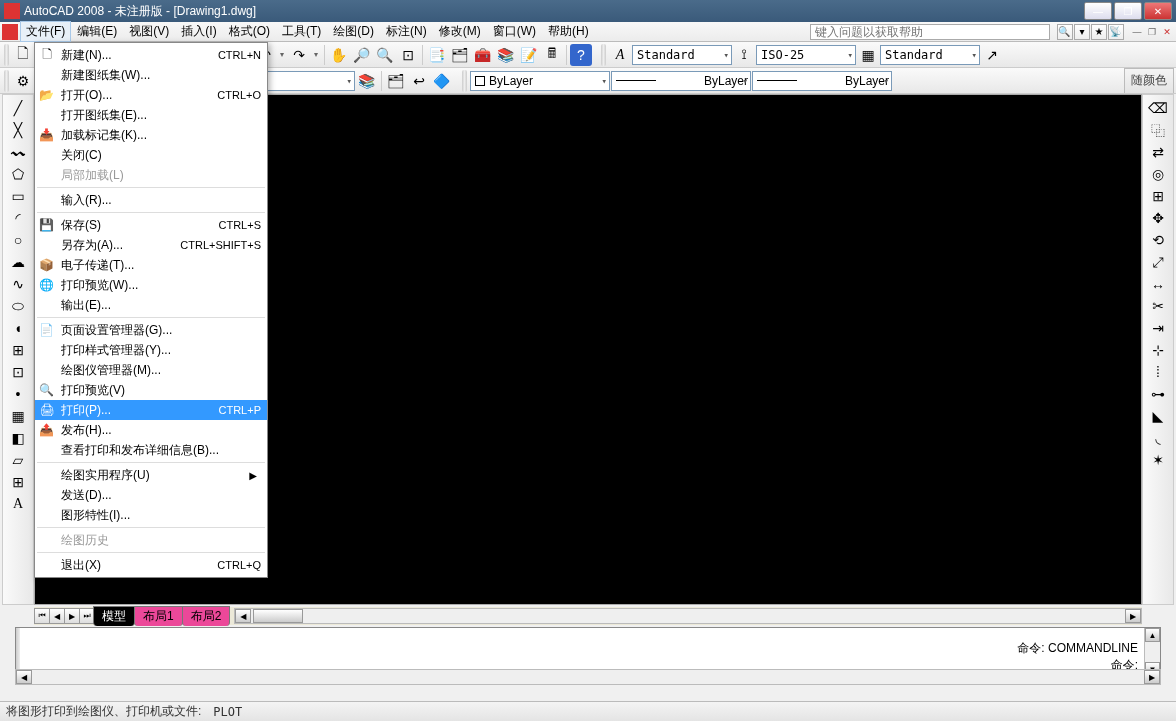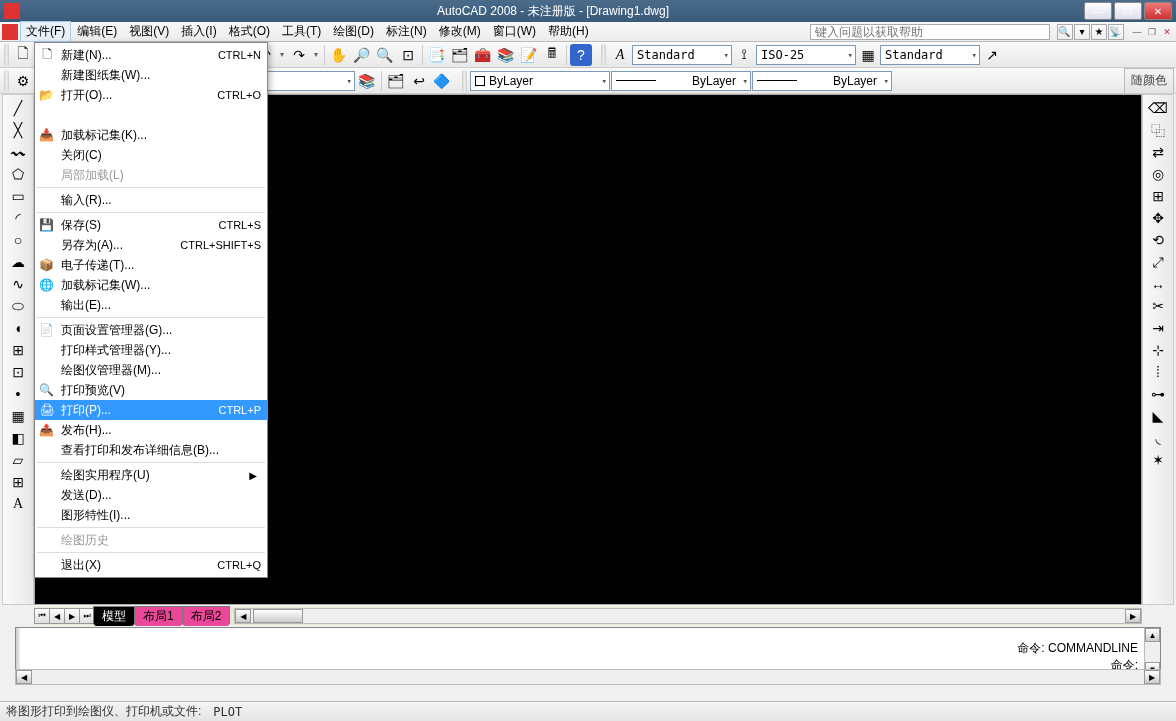--- a/index.html
+++ b/index.html
@@ -1,21 +1,21 @@
 <!DOCTYPE html>
 <html><head>
 <meta charset="utf-8">
 <style>
 * { margin: 0; padding: 0; box-sizing: border-box; font-family: "Microsoft YaHei", Tahoma, sans-serif; font-size: 12px; }
 body { width: 1176px; height: 721px; background: #f0f0f0; overflow: hidden; position: relative; }
 
 
 .titlebar { height: 22px; background: linear-gradient(#4a6b8a, #3a5a7a); display: flex; align-items: center; color: #fff; padding: 0 4px; }
 .titlebar .icon { width: 16px; height: 16px; background: #d33; margin-right: 4px; display:inline-block;}
-.titlebar .title { flex: 1; text-align: center; }
+.titlebar .title { flex: 1; }
 .win-btns { display: flex; gap: 0; }
 .win-btn { width: 28px; height: 18px; background: linear-gradient(#fff,#dde); border: 1px solid #888; border-radius: 2px; margin-left: 2px; display:flex;align-items:center;justify-content:center; font-size:10px; font-family:Arial;}
 .win-btn.close { background: linear-gradient(#e77,#c33); color:#fff; }
 
 
 .menubar { height: 20px; background: linear-gradient(#f8f8f8,#ececec); border-bottom: 1px solid #bbb; display: flex; align-items: center; padding: 0 2px; }
 .menubar .app-icon { width: 16px; height: 16px; margin-right: 2px; display:inline-block;background:#d33;}
 .menubar .menu-item { padding: 2px 6px; cursor: default; }
 .menubar .menu-item.open { background: #e8f0f8; border: 1px solid #a8c8e8; padding: 1px 5px; }
 .menubar .spacer { flex: 1; }
@@ -25,21 +25,21 @@
 .menubar .mdi-btns { display:flex; margin-left:6px; gap:1px;}
 .menubar .mdi-btn { width:14px; height:14px; font-size:9px; display:inline-flex;align-items:center;justify-content:center;color:#666;}
 .menubar .mdi-btn.x{color:#c33;}
 
 
 .toolbar-row { height: 26px; background: linear-gradient(#fafafa,#e8e8e8); border-bottom: 1px solid #ccc; display: flex; align-items: center; padding: 0 2px; gap: 1px; overflow:hidden;}
 .tb-vgrip { width: 5px; height: 22px; background: linear-gradient(90deg,#ccc,#eee,#ccc); margin: 0 2px; border-radius:2px;}
 .tb-icon { width: 22px; height: 22px; display: inline-flex; align-items: center; justify-content: center; border-radius: 2px; font-size:14px;}
 .tb-sep { width: 1px; height: 20px; background: #ccc; margin: 0 2px; }
 .tb-dd { width:10px; font-size:8px; color:#666; display:inline-flex;align-items:center;justify-content:center;}
-.tb-combo { height: 20px; border: 1px solid #7a9ab8; background: #fff; padding: 0 14px 0 4px; display:inline-flex;align-items:center; position:relative; font-family:monospace;}
+.tb-combo { height: 20px; border: 1px solid #7a9ab8; background: #fff; padding: 0 2px 0 4px; display:inline-flex;align-items:center; position:relative; font-family:monospace;}
 .tb-combo::after { content:"▾"; position:absolute; right:2px; font-size:9px; color:#555;}
 .tag-right { background:linear-gradient(#f4f4f4,#e4e4e4); border:1px solid #bbb; padding:2px 6px; color:#444; height:26px; display:inline-flex; align-items:center;}
 
 
 .main-area { position: absolute; top: 94px; left: 34px; right: 34px; bottom: 116px; background: #000; }
 .main-area .border-frame { position:absolute; inset:0; border:1px solid #aaa; pointer-events:none;}
 
 
 .vtoolbar { position: absolute; top: 94px; width: 32px; background: linear-gradient(90deg,#fafafa,#e8e8e8); border: 1px solid #ccc; display: flex; flex-direction: column; align-items: center; padding: 2px 0; gap: 0px; }
 .vtoolbar.left { left: 2px; bottom: 116px;}
@@ -258,20 +258,21 @@
       <span class="fm-label">新建图纸集(W)...</span>
       <span class="fm-short"></span>
     </div>
     <div class="fm-item">
       <span class="fm-icon">📂</span>
       <span class="fm-label">打开(O)...</span>
       <span class="fm-short">CTRL+O</span>
     </div>
     <div class="fm-item">
       <span class="fm-icon"></span>
+      <span class="fm-label">打开图纸集(E)...</span>
       <span class="fm-short"></span>
     </div>
     <div class="fm-item">
       <span class="fm-icon">📥</span>
       <span class="fm-label">加载标记集(K)...</span>
       <span class="fm-short"></span>
     </div>
     <div class="fm-item">
       <span class="fm-icon"></span>
       <span class="fm-label">关闭(C)</span>
@@ -299,21 +300,21 @@
       <span class="fm-label">另存为(A)...</span>
       <span class="fm-short">CTRL+SHIFT+S</span>
     </div>
     <div class="fm-item">
       <span class="fm-icon">📦</span>
       <span class="fm-label">电子传递(T)...</span>
       <span class="fm-short"></span>
     </div>
     <div class="fm-item">
       <span class="fm-icon">🌐</span>
-      <span class="fm-label">加载标记集(W)...</span>
+      <span class="fm-label">打印预览(W)...</span>
       <span class="fm-short"></span>
     </div>
     <div class="fm-item">
       <span class="fm-icon"></span>
       <span class="fm-label">输出(E)...</span>
       <span class="fm-short"></span>
     </div>
     <div class="fm-sep"></div>
     <div class="fm-item">
       <span class="fm-icon">📄</span>

